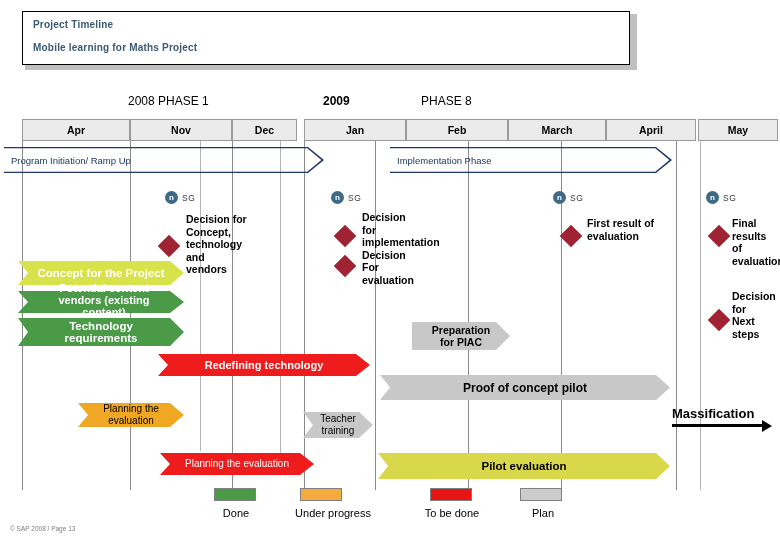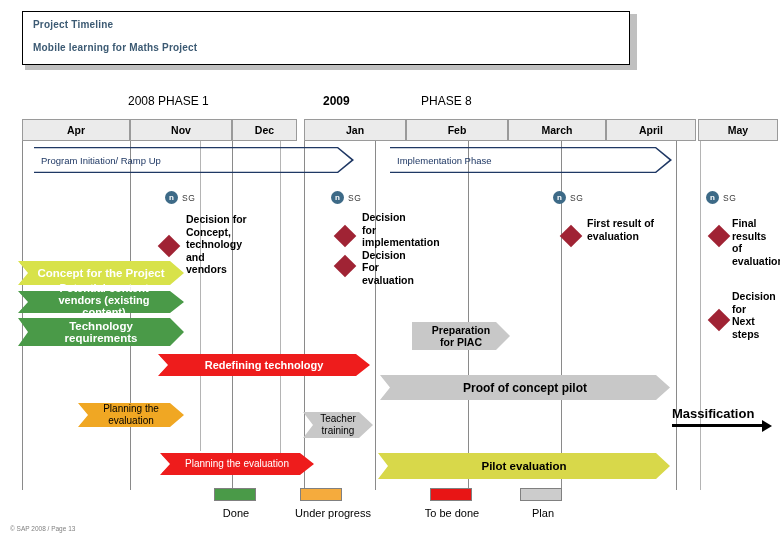--- a/index.html
+++ b/index.html
@@ -145,21 +145,21 @@
       <div class="mcell" style="left: 0px; width: 108px;">Apr</div>
       <div class="mcell" style="left: 108px; width: 102px;">Nov</div>
       <div class="mcell" style="left: 210px; width: 65px;">Dec</div>
       <div class="mcell" style="left: 282px; width: 102px;">Jan</div>
       <div class="mcell" style="left: 384px; width: 102px;">Feb</div>
       <div class="mcell" style="left: 486px; width: 98px;">March</div>
       <div class="mcell" style="left: 584px; width: 90px;">April</div>
       <div class="mcell" style="left: 676px; width: 80px;">May</div>
     </div>
   <div id="bands">
-      <div class="band-wrap" style="left: 34px; top: 147px; width: 320px; height: 26px;">
+      <div class="band-wrap" style="left: 4px; top: 147px; width: 320px; height: 26px;">
         <div class="band-arrow" style="background: rgb(31, 56, 100);"></div>
         <div class="band-in" style="color: rgb(31, 56, 100);">Program Initiation/ Ramp Up</div>
       </div>
       <div class="band-wrap" style="left: 390px; top: 147px; width: 282px; height: 26px;">
         <div class="band-arrow" style="background: rgb(31, 56, 100);"></div>
         <div class="band-in" style="color: rgb(31, 56, 100);">Implementation Phase</div>
       </div>
     </div>
   <div id="bars">
       <div class="chev" style="left: 18px; top: 261px; width: 166px; height: 24px; font-size: 11.5px; color: rgb(255, 255, 255); font-weight: bold;"><div class="chev-brd" style="background: rgb(216, 226, 74); clip-path: polygon(0px 0px, calc(100% - 14px) 0px, 100% 50%, calc(100% - 14px) 100%, 0px 100%, 10px 50%);"></div><div class="chev-bg" style="background: rgb(74, 154, 72); inset: 2px; clip-path: polygon(0px 0px, calc(100% - 13px) 0px, 100% 50%, calc(100% - 13px) 100%, 0px 100%, 10px 50%);"></div><span class="lbl">Concept for the Project</span></div>

